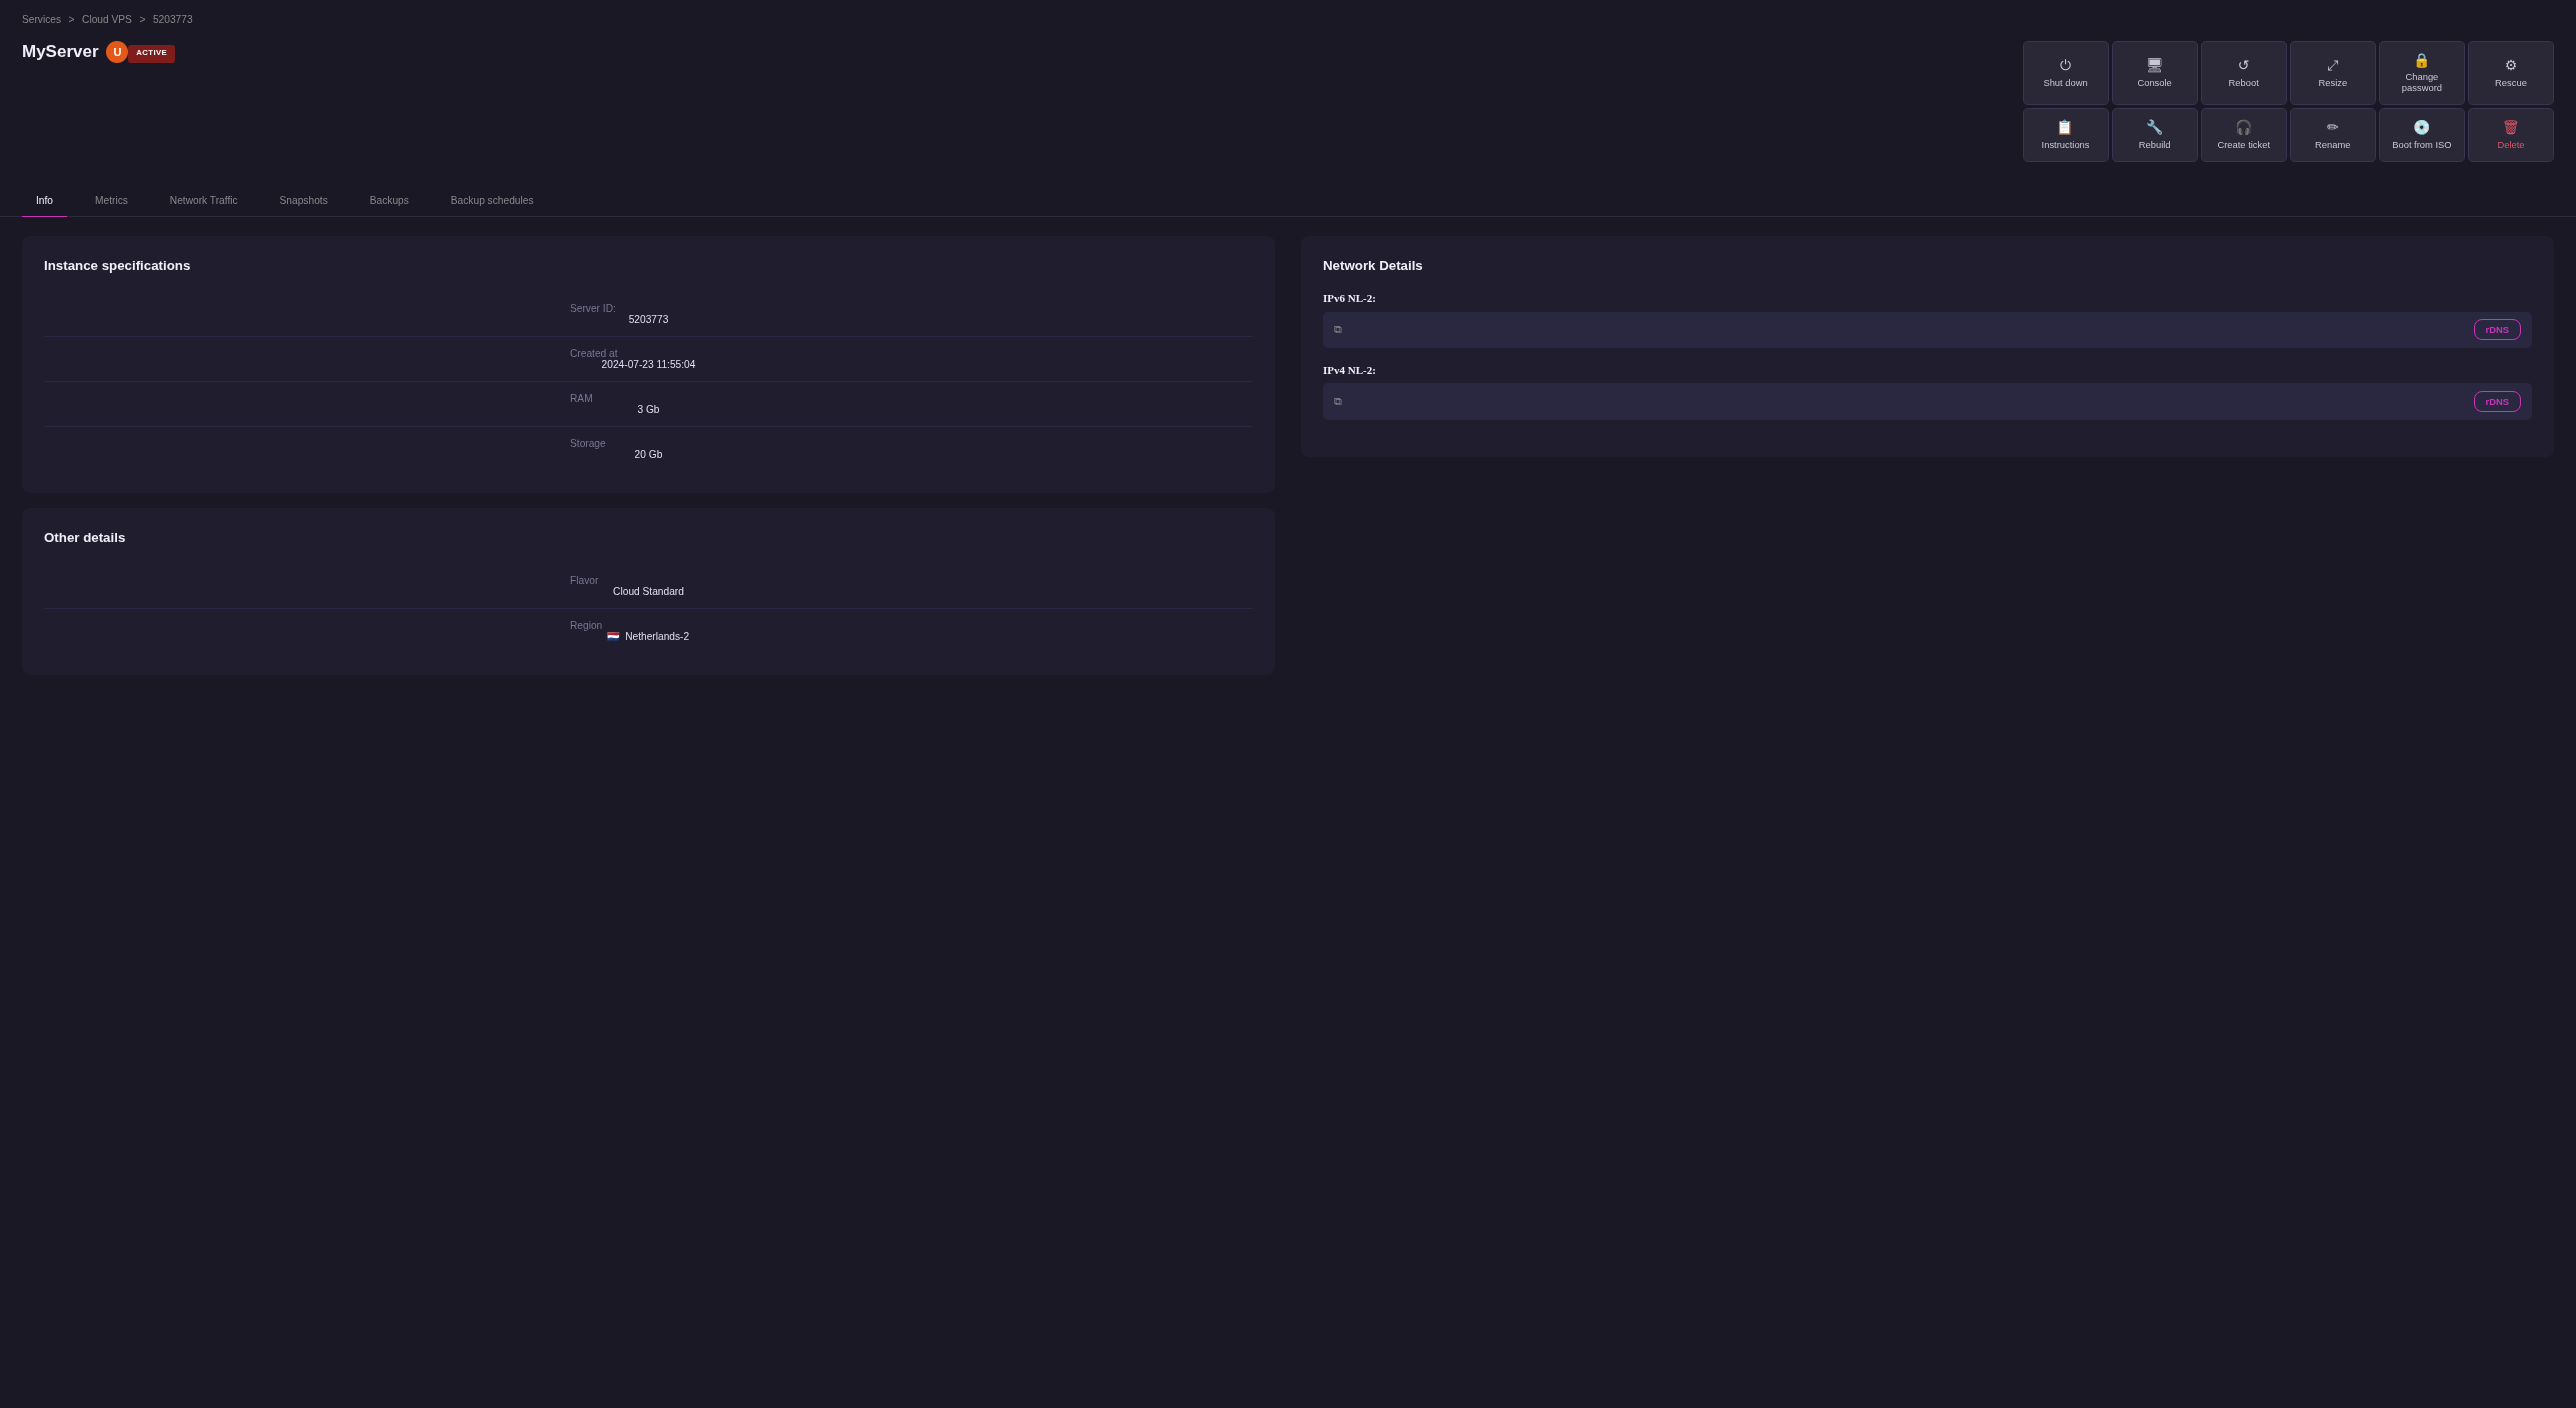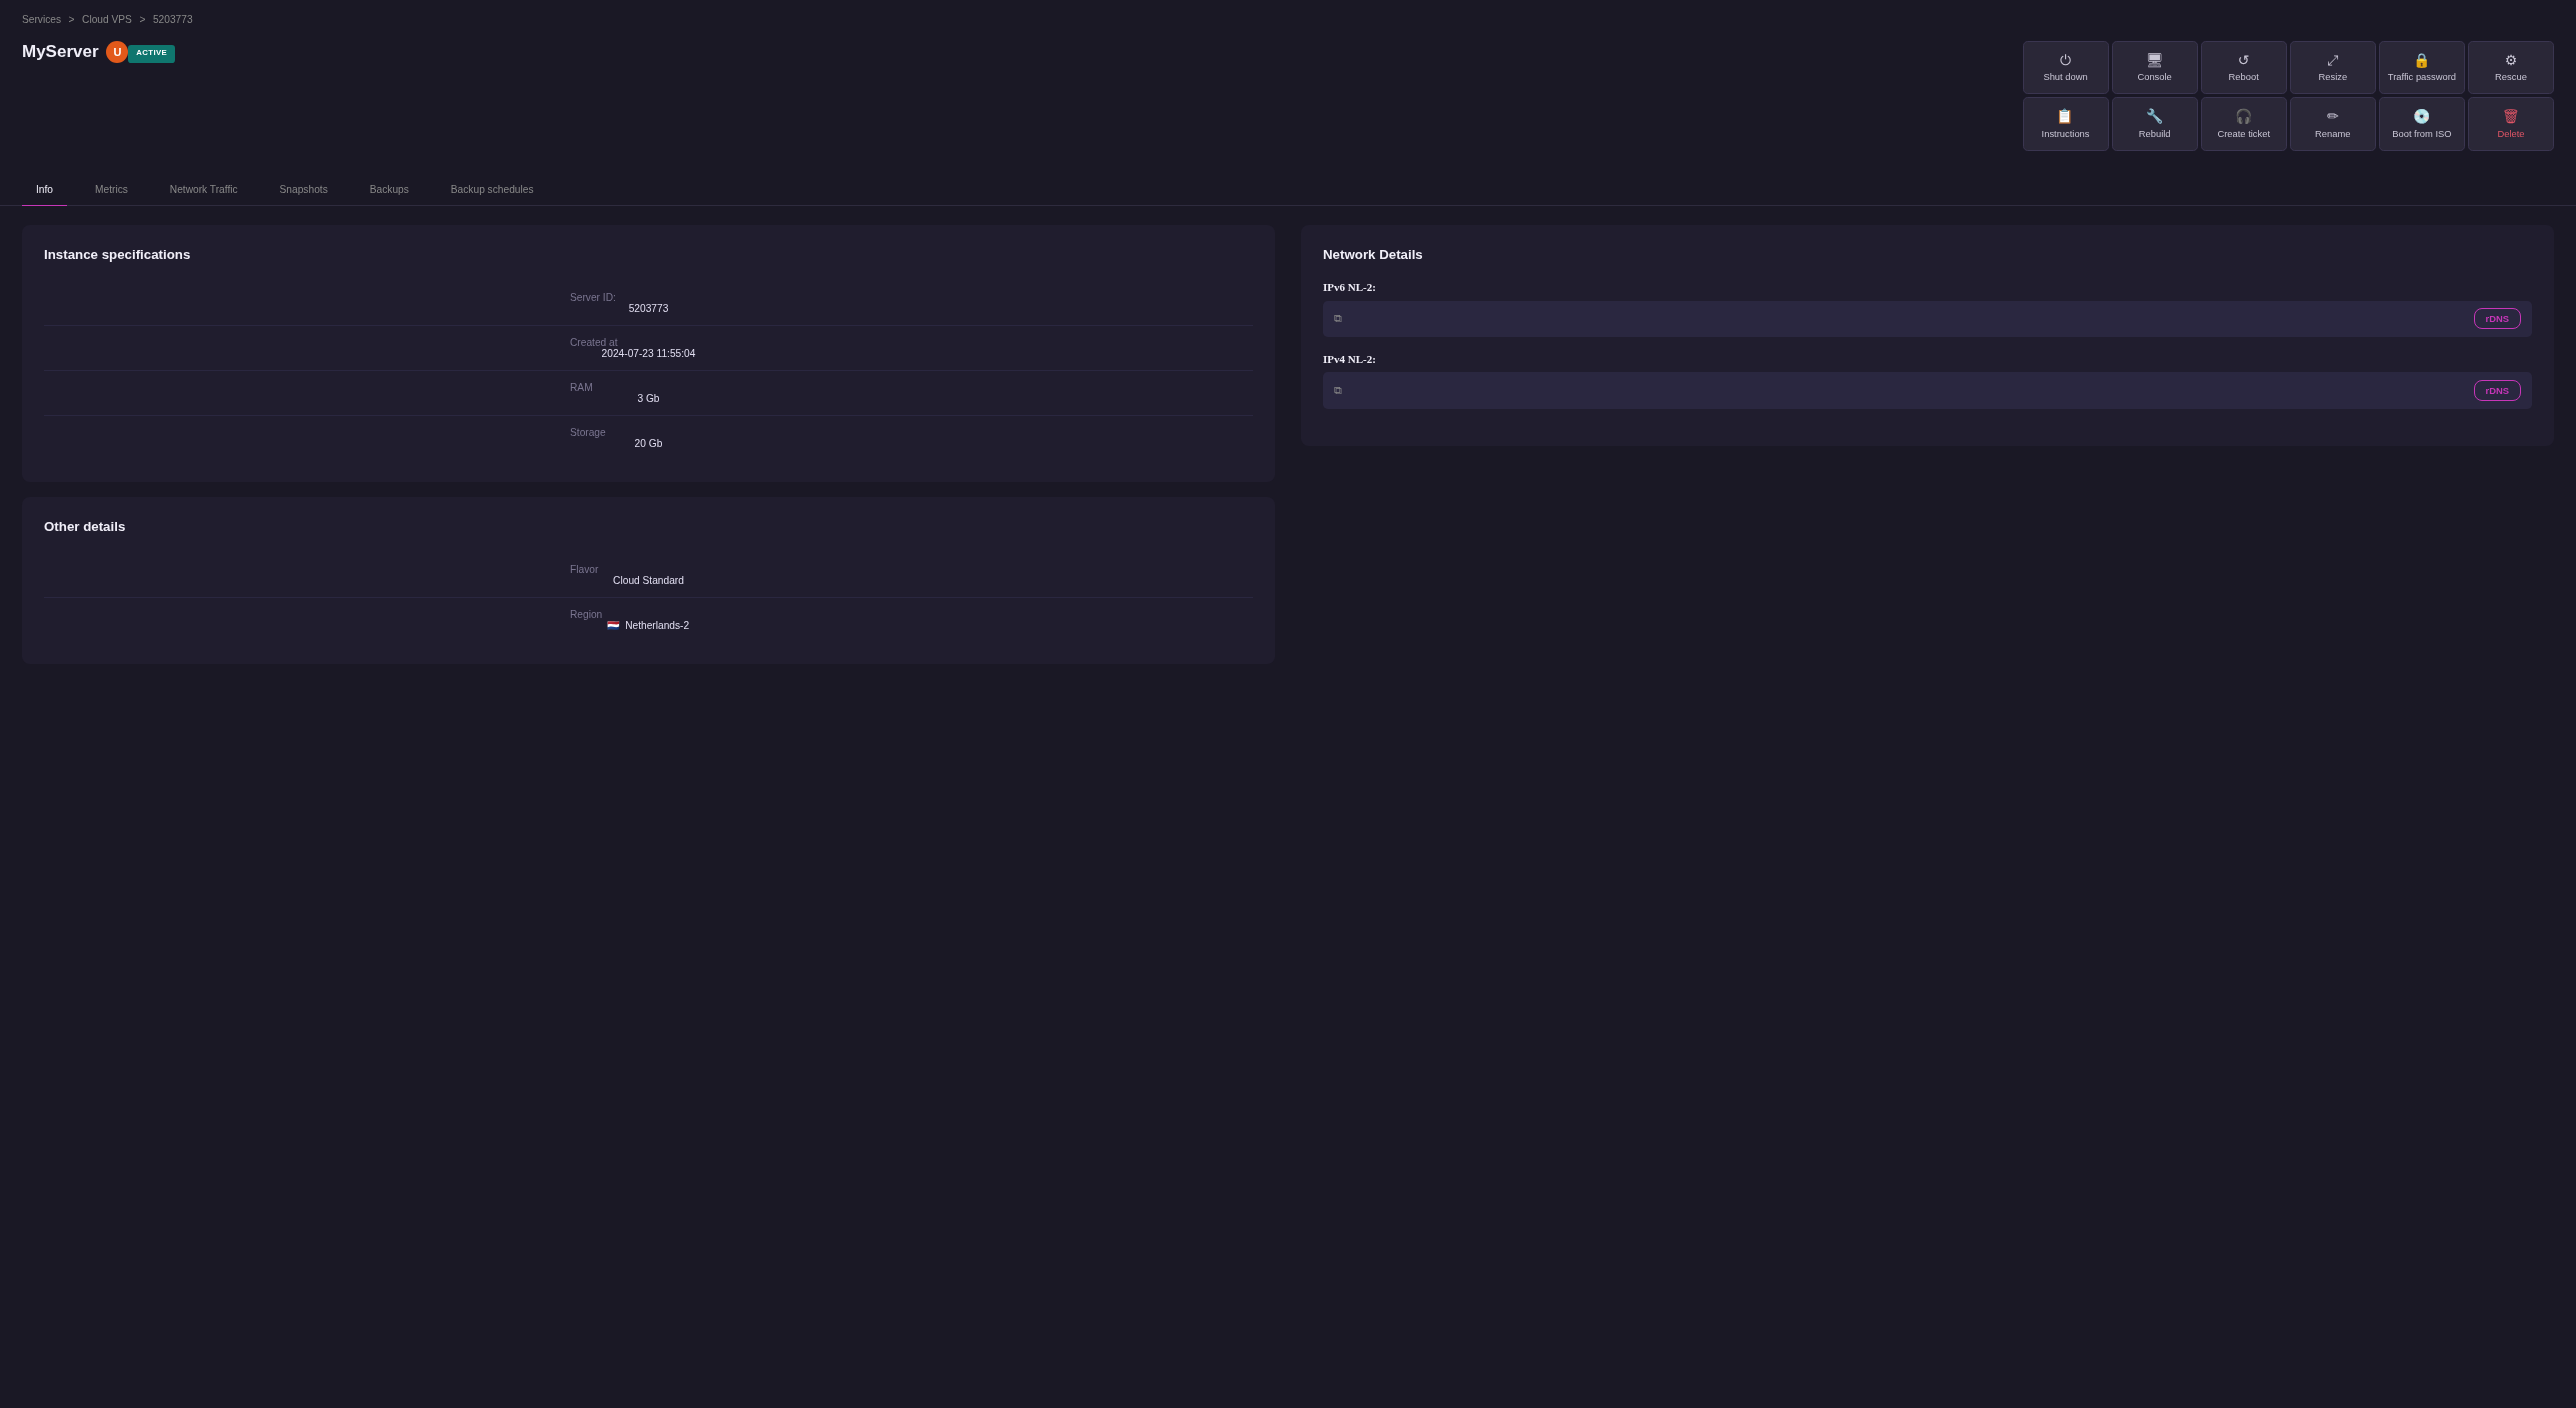--- a/index.html
+++ b/index.html
@@ -49,21 +49,21 @@
       display: flex;
       align-items: center;
       justify-content: center;
       color: white;
       font-size: 11px;
       font-weight: bold;
     }
 
     .status-badge {
       display: inline-block;
-      background: #0f766e;
+      background: #7f1d1d;
       color: white;
       font-size: 7.8px;
       font-weight: 700;
       padding: 2.3px 7.8px;
       border-radius: 3.1px;
       letter-spacing: 0.4px;
       margin-top: 4.7px;
     }
 
     .action-buttons-grid {
@@ -242,21 +242,21 @@
       <button class="action-btn">
         <span class="action-btn-icon">↺</span>
         <span>Reboot</span>
       </button>
       <button class="action-btn">
         <span class="action-btn-icon">⤢</span>
         <span>Resize</span>
       </button>
       <button class="action-btn">
         <span class="action-btn-icon">🔒</span>
-        <span>Traffic password</span>
+        <span>Change password</span>
       </button>
       <button class="action-btn">
         <span class="action-btn-icon">⚙</span>
         <span>Rescue</span>
       </button>
     </div>
     <div class="action-buttons-grid">
       <button class="action-btn">
         <span class="action-btn-icon">📋</span>
         <span>Instructions</span>

